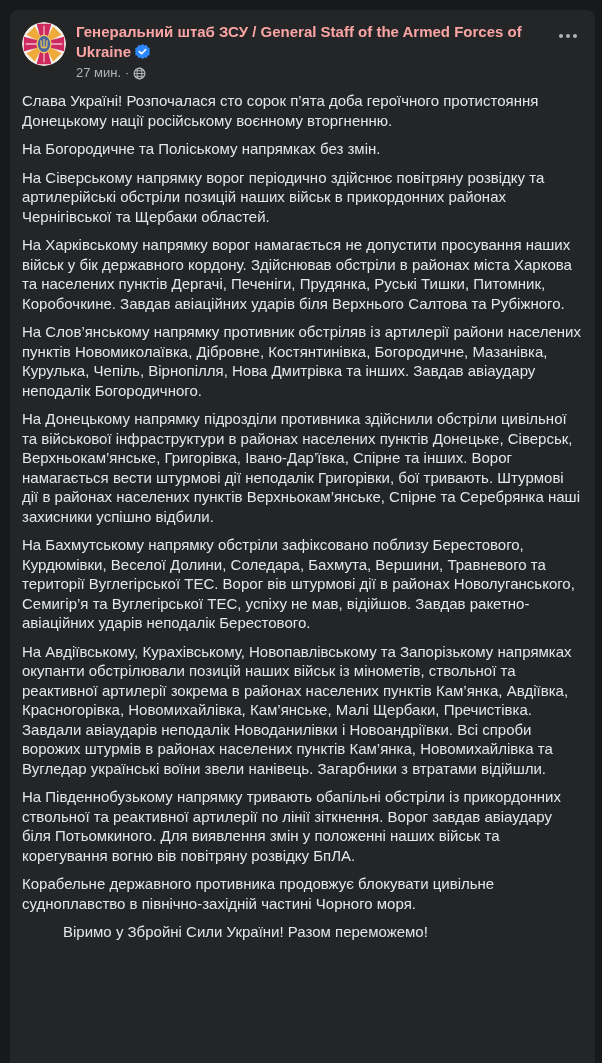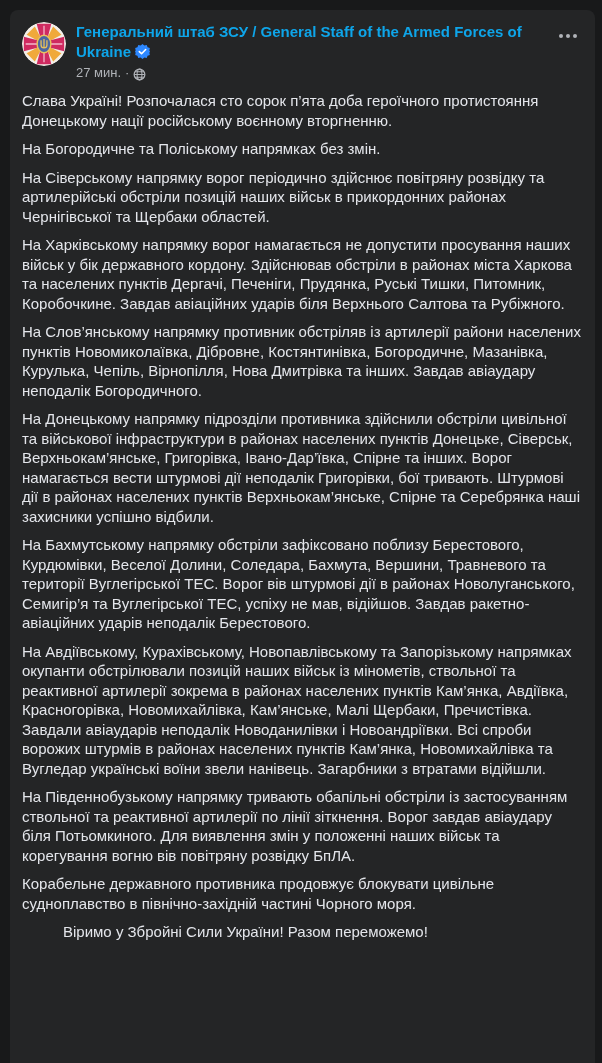--- a/index.html
+++ b/index.html
@@ -33,35 +33,35 @@
     border-radius: 50%;
     overflow: hidden;
     cursor: pointer;
   }
   .header-text {
     margin-left: 10px;
     flex: 1 1 auto;
     min-width: 0;
   }
   .page-name {
-    color: #0ea5e9;
+    color: #fca5a5;
     font-size: 15px;
     font-weight: 700;
     line-height: 20px;
     max-width: 462px;
     cursor: pointer;
   }
   .verified-badge {
     display: inline-block;
     vertical-align: -2px;
     margin-left: 4px;
   }
   .meta-row {
     display: flex;
-    align-items: flex-end;
+    align-items: center;
     margin-top: 3px;
     color: #b0b3b8;
     font-size: 13px;
     line-height: 16px;
   }
   .meta-dot { margin: 0 4px; }
   .globe-icon { display: inline-block; margin-top: 1px; }
   .more-button {
     flex: 0 0 auto;
     display: flex;
@@ -146,18 +146,18 @@
 
   <div class="post-body">
     <p>Слава Україні! Розпочалася сто сорок п’ята доба героїчного протистояння Донецькому нації російському воєнному вторгненню.</p>
     <p>На Богородичне та Поліському напрямках без змін.</p>
     <p>На Сіверському напрямку ворог періодично здійснює повітряну розвідку та артилерійські обстріли позицій наших військ в прикордонних районах Чернігівської та Щербаки областей.</p>
     <p>На Харківському напрямку ворог намагається не допустити просування наших військ у бік державного кордону. Здійснював обстріли в районах міста Харкова та населених пунктів Дергачі, Печеніги, Прудянка, Руські Тишки, Питомник, Коробочкине. Завдав авіаційних ударів біля Верхнього Салтова та Рубіжного.</p>
     <p>На Слов’янському напрямку противник обстріляв із артилерії райони населених пунктів Новомиколаївка, Дібровне, Костянтинівка, Богородичне, Мазанівка, Курулька, Чепіль, Вірнопілля, Нова Дмитрівка та інших. Завдав авіаудару неподалік Богородичного.</p>
     <p>На Донецькому напрямку підрозділи противника здійснили обстріли цивільної та військової інфраструктури в районах населених пунктів Донецьке, Сіверськ, Верхньокам’янське, Григорівка, Івано-Дар’ївка, Спірне та інших. Ворог намагається вести штурмові дії неподалік Григорівки, бої тривають. Штурмові дії в районах населених пунктів Верхньокам’янське, Спірне та Серебрянка наші захисники успішно відбили.</p>
     <p>На Бахмутському напрямку обстріли зафіксовано поблизу Берестового, Курдюмівки, Веселої Долини, Соледара, Бахмута, Вершини, Травневого та території Вуглегірської ТЕС. Ворог вів штурмові дії в районах Новолуганського, Семигір’я та Вуглегірської ТЕС, успіху не мав, відійшов. Завдав ракетно-авіаційних ударів неподалік Берестового.</p>
     <p>На Авдіївському, Курахівському, Новопавлівському та Запорізькому напрямках окупанти обстрілювали позицій наших військ із мінометів, ствольної та реактивної артилерії зокрема в районах населених пунктів Кам’янка, Авдіївка, Красногорівка, Новомихайлівка, Кам’янське, Малі Щербаки, Пречистівка. Завдали авіаударів неподалік Новоданилівки і Новоандріївки. Всі спроби ворожих штурмів в районах населених пунктів Кам’янка, Новомихайлівка та Вугледар українські воїни звели нанівець. Загарбники з втратами відійшли.</p>
-    <p>На Південнобузькому напрямку тривають обапільні обстріли із застосуванням ствольної та реактивної артилерії по лінії зіткнення. Ворог завдав авіаудару біля Потьомкиного. Для виявлення змін у положенні наших військ та корегування вогню вів повітряну розвідку БпЛА.</p>
+    <p>На Південнобузькому напрямку тривають обапільні обстріли із прикордонних ствольної та реактивної артилерії по лінії зіткнення. Ворог завдав авіаудару біля Потьомкиного. Для виявлення змін у положенні наших військ та корегування вогню вів повітряну розвідку БпЛА.</p>
     <p>Корабельне державного противника продовжує блокувати цивільне судноплавство в північно-західній частині Чорного моря.</p>
     <p>Віримо у Збройні Сили України! Разом переможемо!</p>
   </div>
 
 </div>
 
 </body></html>

